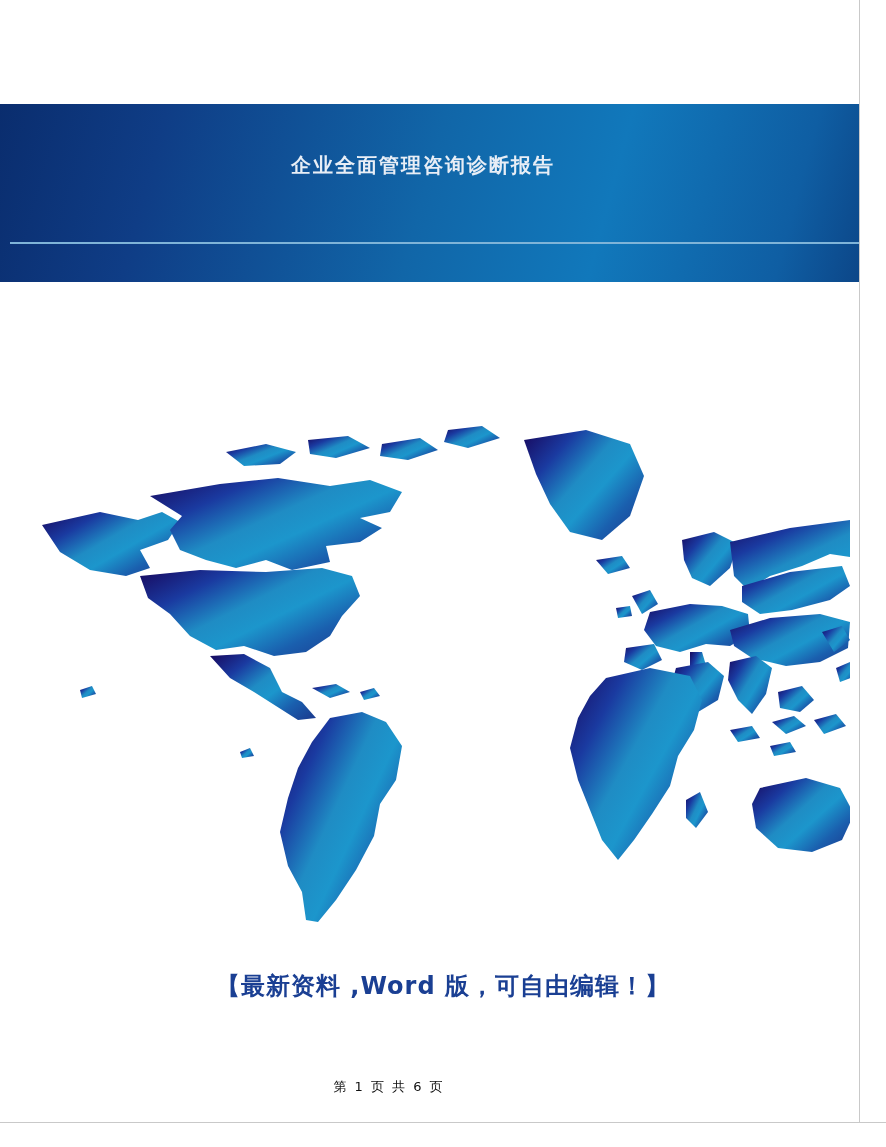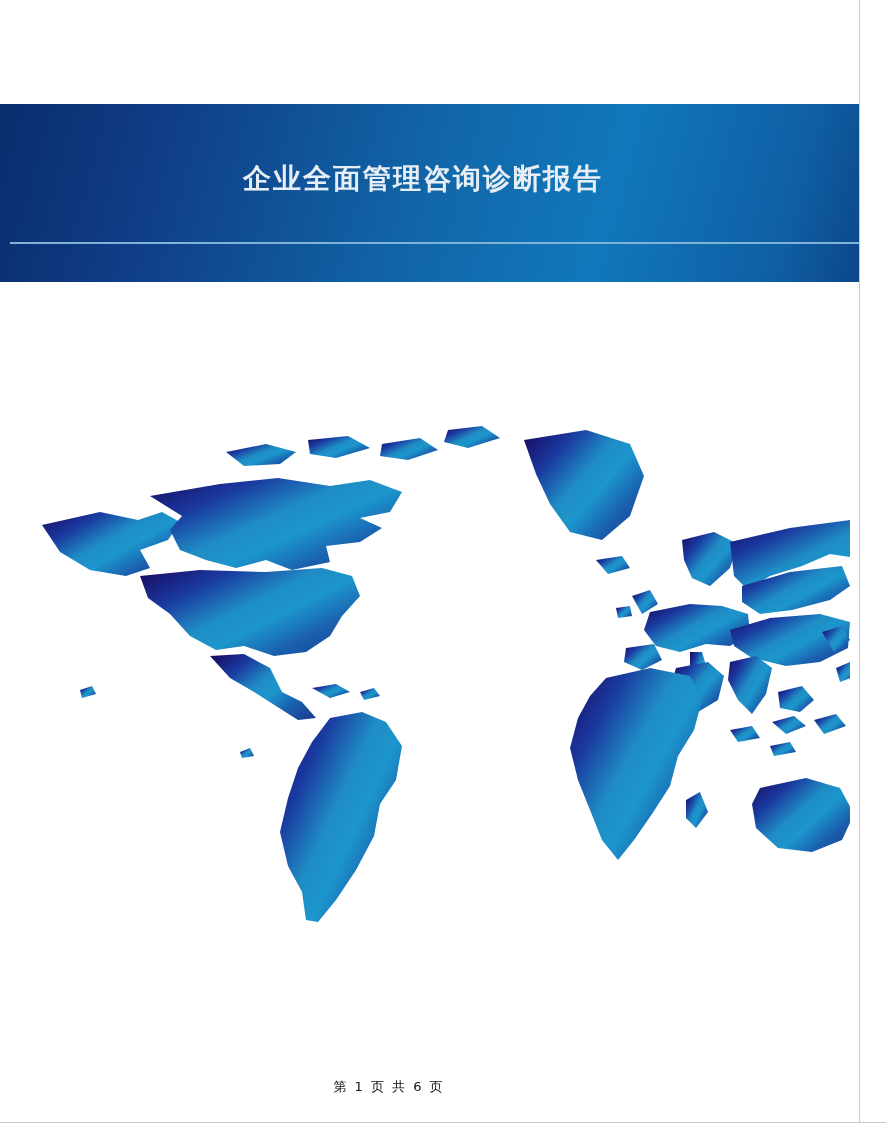--- a/index.html
+++ b/index.html
@@ -43,25 +43,25 @@
     position: absolute;
     left: 0;
     top: 104px;
     width: 886px;
     height: 178px;
     background: linear-gradient(105deg, #0a2d6e 0%, #0f3d86 18%, #1166a8 48%, #1178bb 68%, #0f5ea3 88%, #0b3f80 100%);
   }
   .banner-title {
     position: absolute;
     left: 0;
-    top: 56px;
+    top: 48px;
     width: 846px;
     text-align: center;
     font-family: "DejaVu Sans", "Liberation Sans", sans-serif;
-    font-size: 28px;
+    font-size: 20px;
     font-weight: bold;
     color: #e8eef6;
     letter-spacing: 2px;
   }
   .banner-rule {
     position: absolute;
     left: 10px;
     top: 138px;
     width: 866px;
     height: 2px;
@@ -193,18 +193,19 @@
 
         <path d="M838 440 L854 432 L858 448 L842 456 Z"></path>
         <path d="M846 462 L862 456 L866 472 L850 476 Z"></path>
 
         <path d="M50 290 L62 286 L66 294 L52 298 Z"></path>
         <path d="M210 352 L220 348 L224 356 L212 358 Z"></path>
       </g>
     </svg>
   </div>
 
+  <div class="caption">【最新资料 ,Word  版，可自由编辑！】</div>
 
   <div class="footer">第 1 页  共 6 页</div>
 
   <div class="right-edge"></div>
   <div class="bottom-edge"></div>
 </div>
 
 </body></html>

